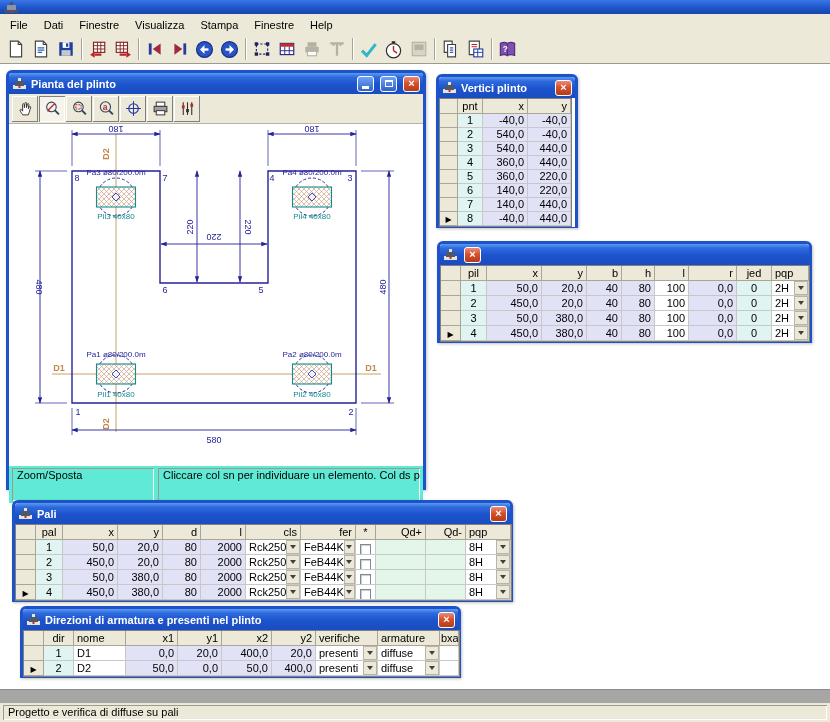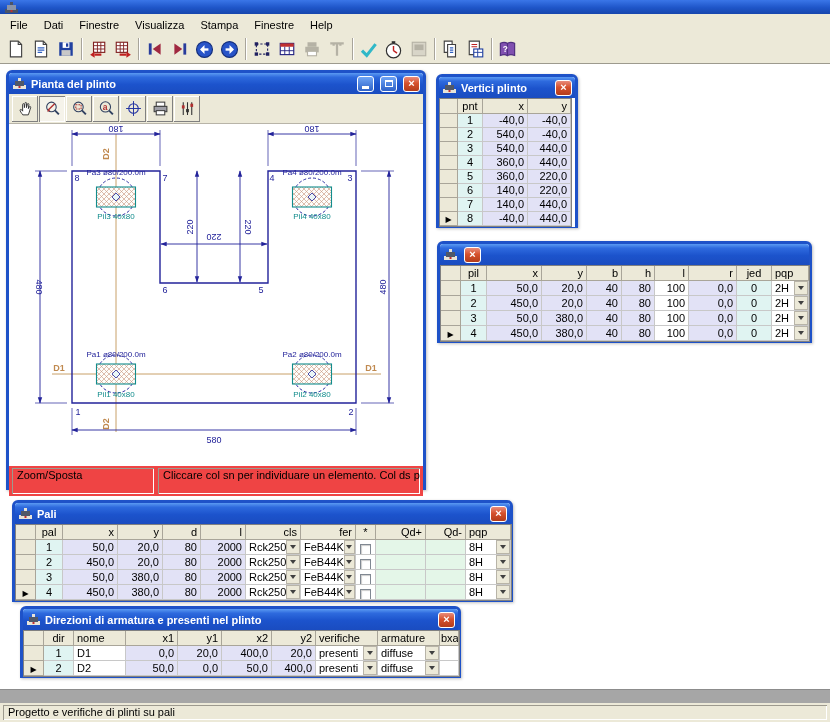--- a/index.html
+++ b/index.html
@@ -65,21 +65,21 @@
     border-top:4px solid #404040; }
   .chkbox { display:inline-block; width:11px; height:11px; background:#fff;
     border:1px solid #808892; box-shadow:inset 1px 1px 1px rgba(0,0,0,.2); vertical-align:middle; }
   
   .ptoolbar { height:30px; background:#ECE9D8; display:flex; align-items:center; gap:1px;
     padding-left:3px; border-bottom:1px solid #b8b4a8; }
   .ptool { width:26px; height:26px; background:#ECE9D8; display:flex; align-items:center;
     justify-content:center; box-shadow:inset -1px -1px 0 #808080, inset 1px 1px 0 #fff; }
   .ptool.active { box-shadow:inset 1px 1px 0 #808080, inset -1px -1px 0 #fff; background:#f5f3ea; }
   .pcanvas { height:342px; background:#fff; }
-  .pstatus { height:30px; background:#ef4444; display:flex; gap:4px; padding:2px 3px; }
+  .pstatus { height:37px; background:#5eead4; display:flex; gap:4px; padding:2px 3px; }
   .plan { display:block; }
   .plan .dim, .plan .vtx { font-size:9px; fill:#23239A; text-anchor:middle; }
   .plan .ax { font-size:9px; font-weight:bold; fill:#C08A50; text-anchor:middle; }
   .plan .pname { font-size:8px; fill:#23239A; text-anchor:middle; }
   .plan .psub { font-size:8px; fill:#128C8C; text-anchor:middle; }
 </style>
 </head>
 <body>
 
 <div class="titlebar">
@@ -811,14 +811,14 @@
           <div class="c wh" style="width:19px"></div>
         </div>
       </div>
     </div>
   </div>
 
 </div>
 
 <div class="graybar"></div>
 <div class="statusbar">
-  <div class="spanel" style="width:100%">Progetto e verifiche di plinti su pali</div>
+  <div class="spanel" style="width:100%">Progetto e verifica di diffuse su pali</div>
 </div>
 
 </body></html>

